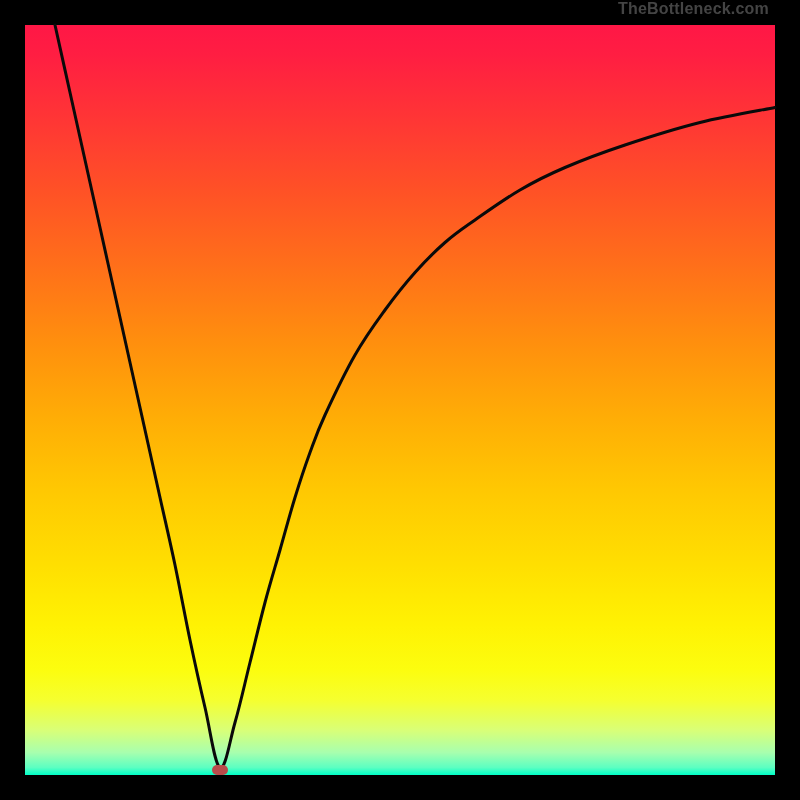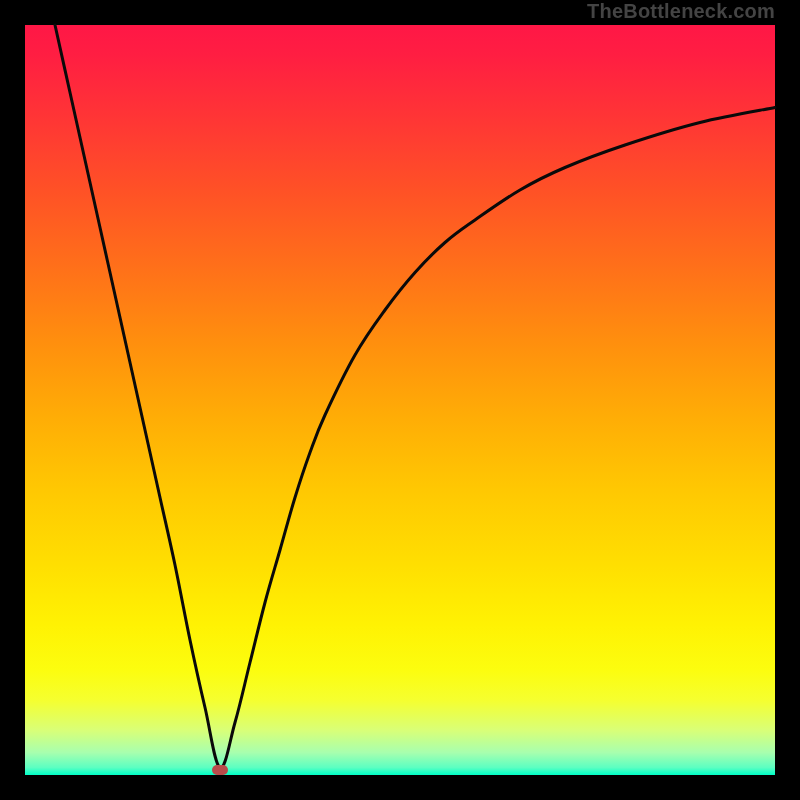--- a/index.html
+++ b/index.html
@@ -51,24 +51,24 @@
     overflow: visible;
   }
   .marker {
     position: absolute;
     background: #B94B4B;
     border-radius: 999px;
   }
   .watermark {
     position: absolute;
     top: 0;
-    right: 25px;
+    right: 31px;
     color: #444;
     font-family: Arial, Helvetica, sans-serif;
-    font-size: 20px;
+    font-size: 16px;
     font-weight: 600;
     letter-spacing: 0.2px;
     user-select: none;
   }
 </style>
 </head>
 <body>
 
 <div class="stage">
   <div class="watermark">TheBottleneck.com</div>

